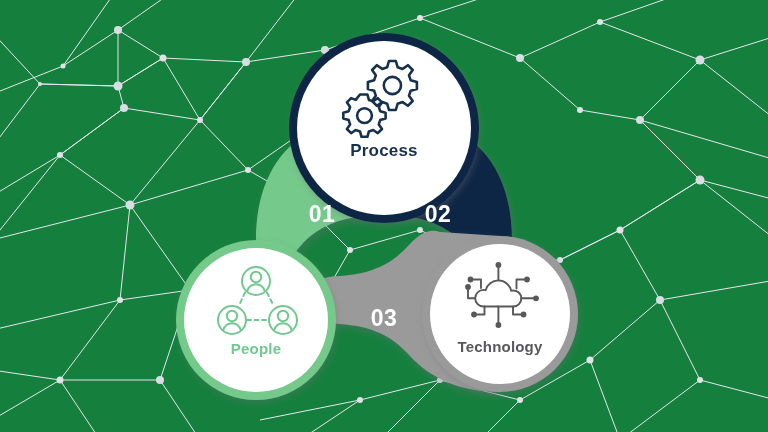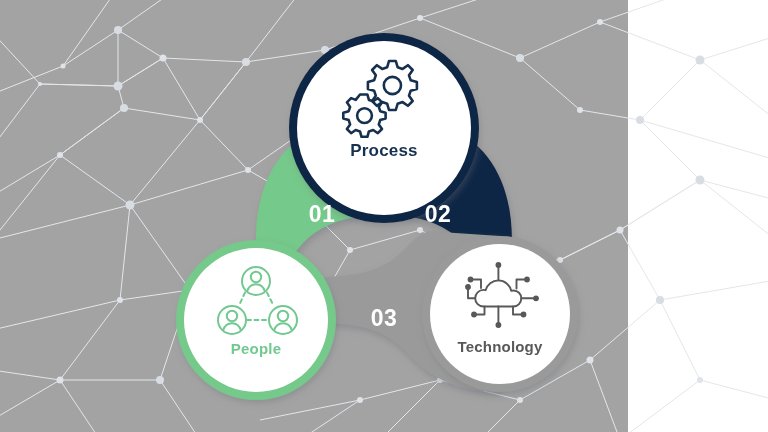--- a/index.html
+++ b/index.html
@@ -10,23 +10,23 @@
   }
   body {
     width: 768px;
     height: 432px;
     overflow: hidden;
     font-family: "Liberation Sans", "DejaVu Sans", sans-serif;
     position: relative;
   }
   #stage {
     position: relative;
-    width: 628px;
+    width: 768px;
     height: 432px;
-    background: #a3a3a3;
+    background: #15803d;
   }
   #stage svg.layer {
     position: absolute;
     left: 0;
     top: 0;
     width: 768px;
     height: 432px;
     display: block;
   }
   .bg-line {

